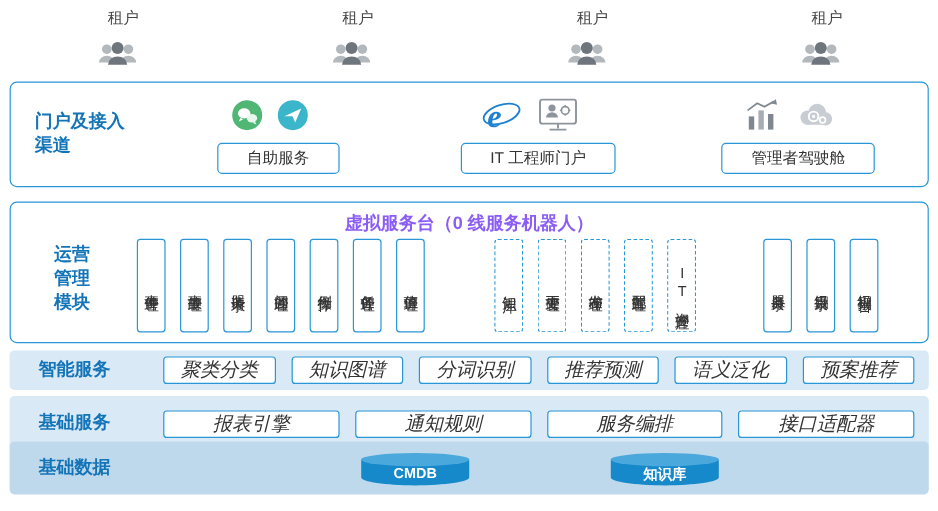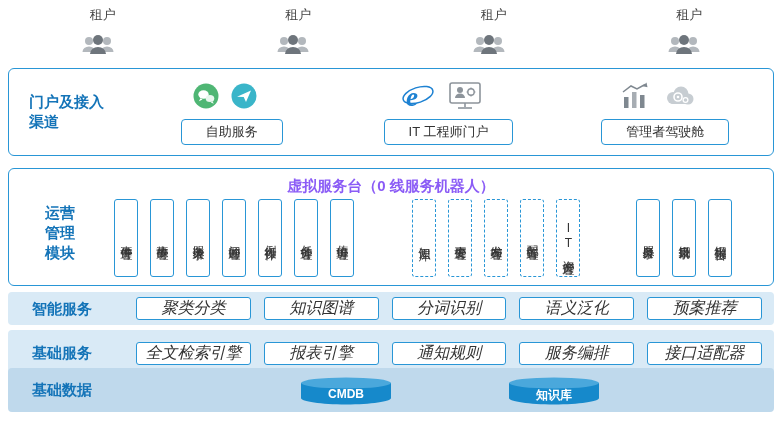--- a/index.html
+++ b/index.html
@@ -203,29 +203,29 @@
       <div class="vbox">级别报告</div>
     </div>
   </div>
 
   <div class="band smart-band">
     <div class="blue-label band-label">智能服务</div>
     <div class="row-items">
       <div class="pill-box">聚类分类</div>
       <div class="pill-box">知识图谱</div>
       <div class="pill-box">分词识别</div>
+      <div class="pill-box">推荐预测</div>
       <div class="pill-box">语义泛化</div>
       <div class="pill-box">预案推荐</div>
     </div>
   </div>
 
   <div class="band base-band">
     <div class="blue-label band-label">基础服务</div>
     <div class="row-items">
-      <div class="pill-box">全文检索引擎</div>
       <div class="pill-box">报表引擎</div>
       <div class="pill-box">通知规则</div>
       <div class="pill-box">服务编排</div>
       <div class="pill-box">接口适配器</div>
     </div>
   </div>
 
   <div class="band data-band">
     <div class="blue-label band-label">基础数据</div>
     <div class="cylinder cyl-cmdb">

